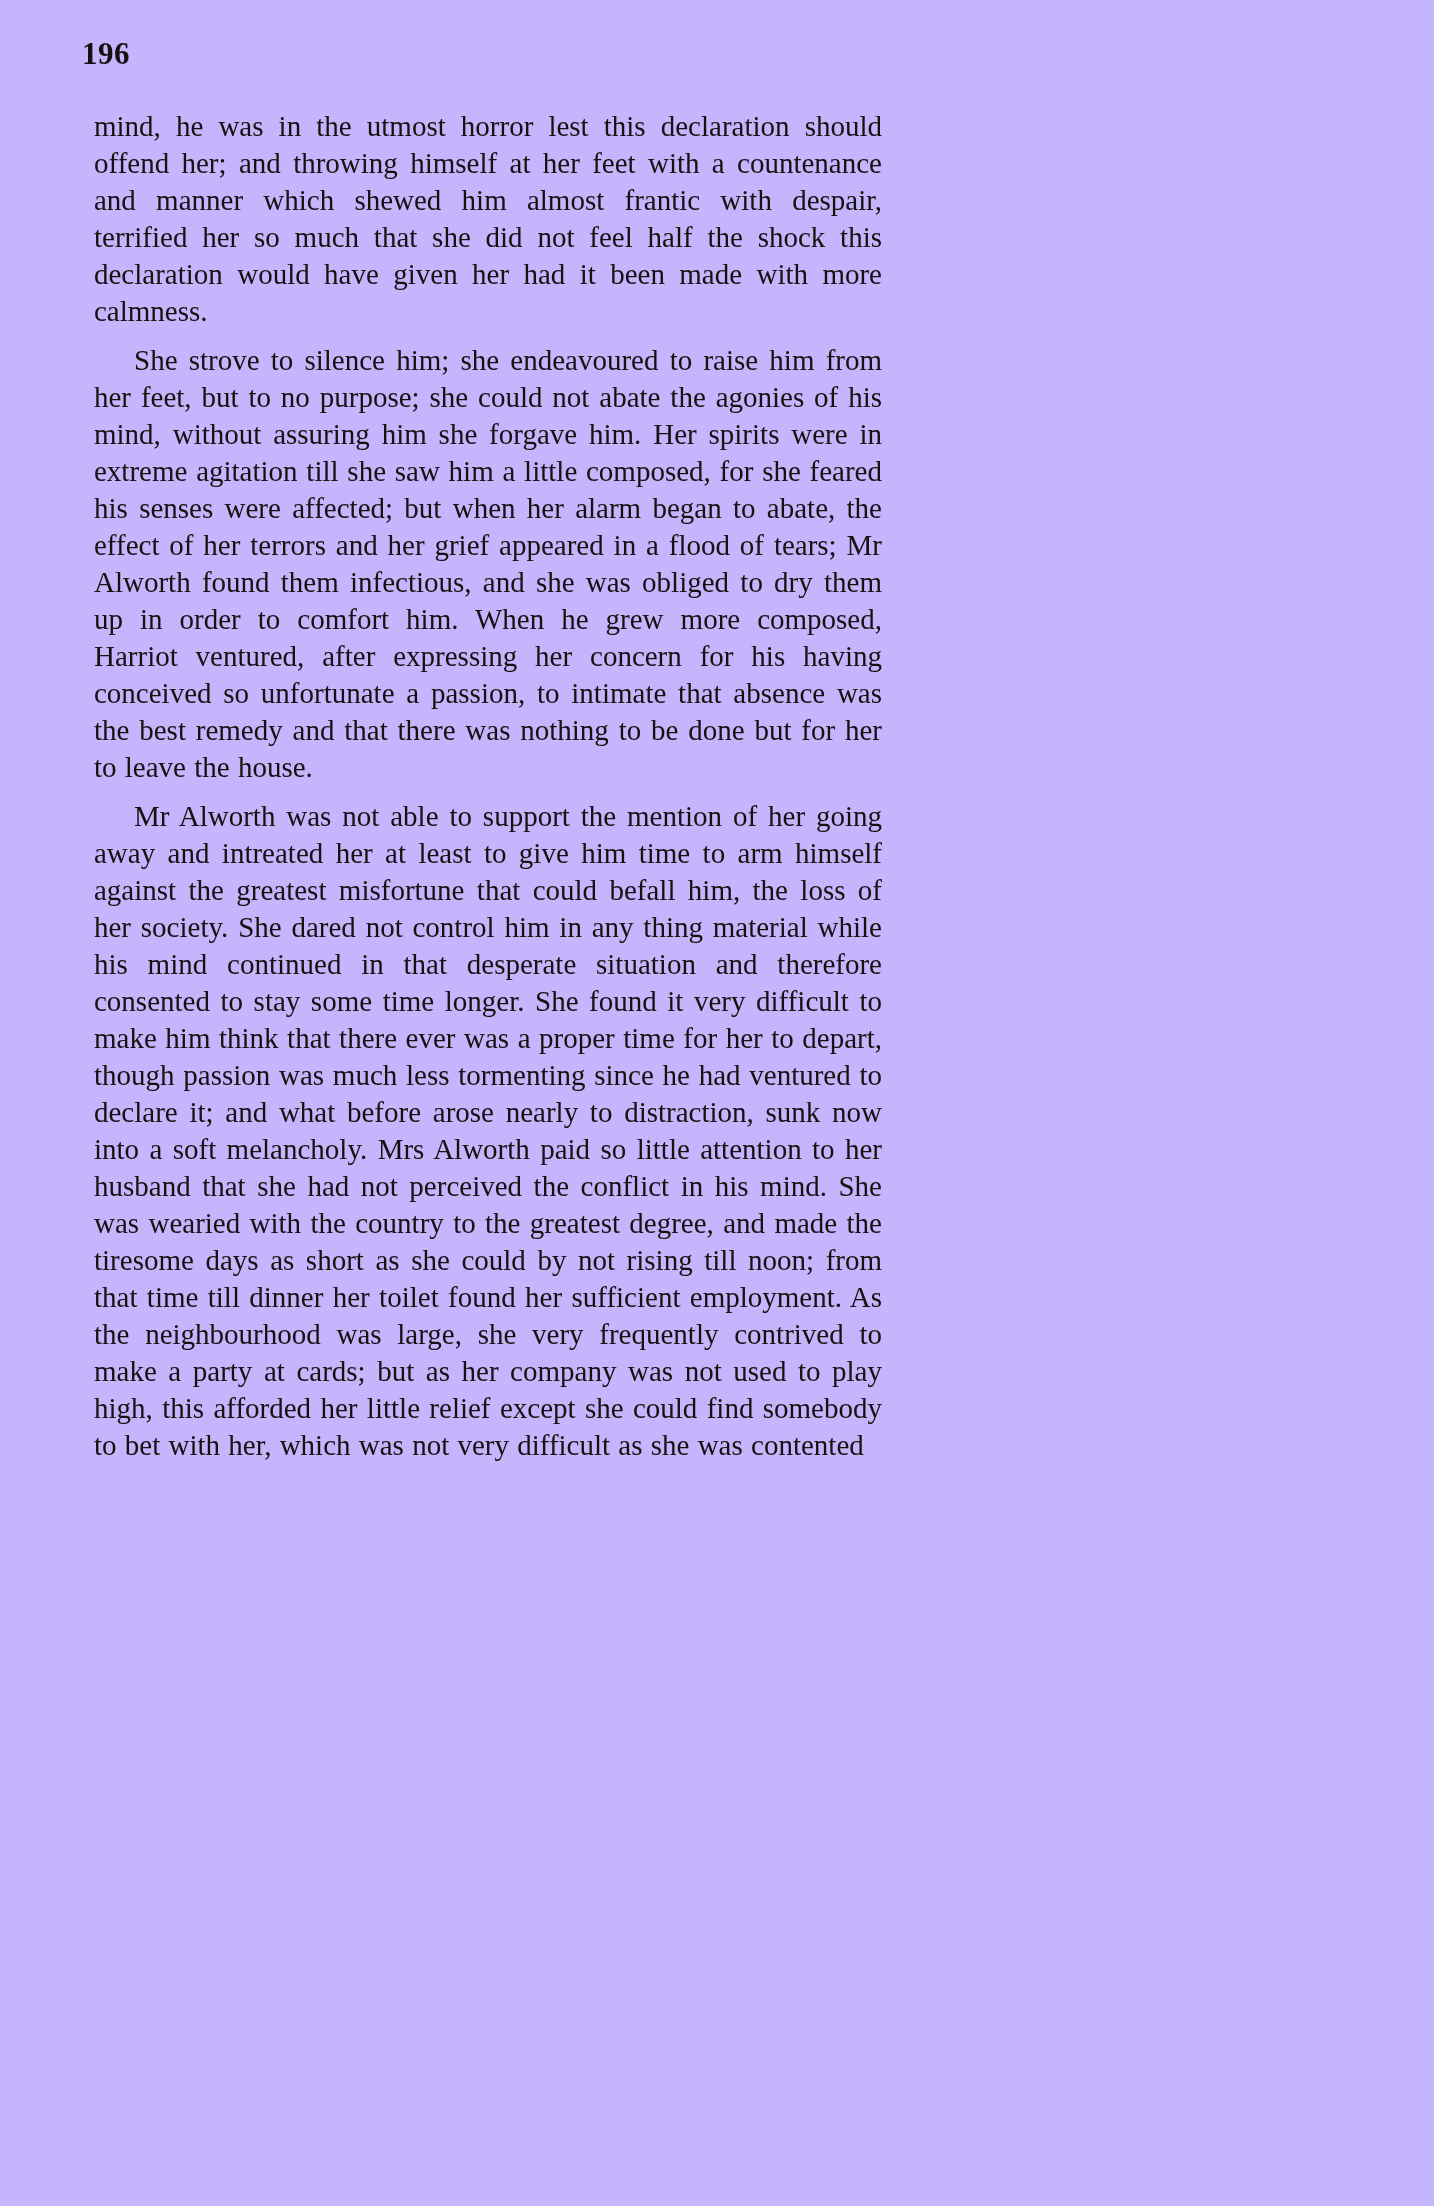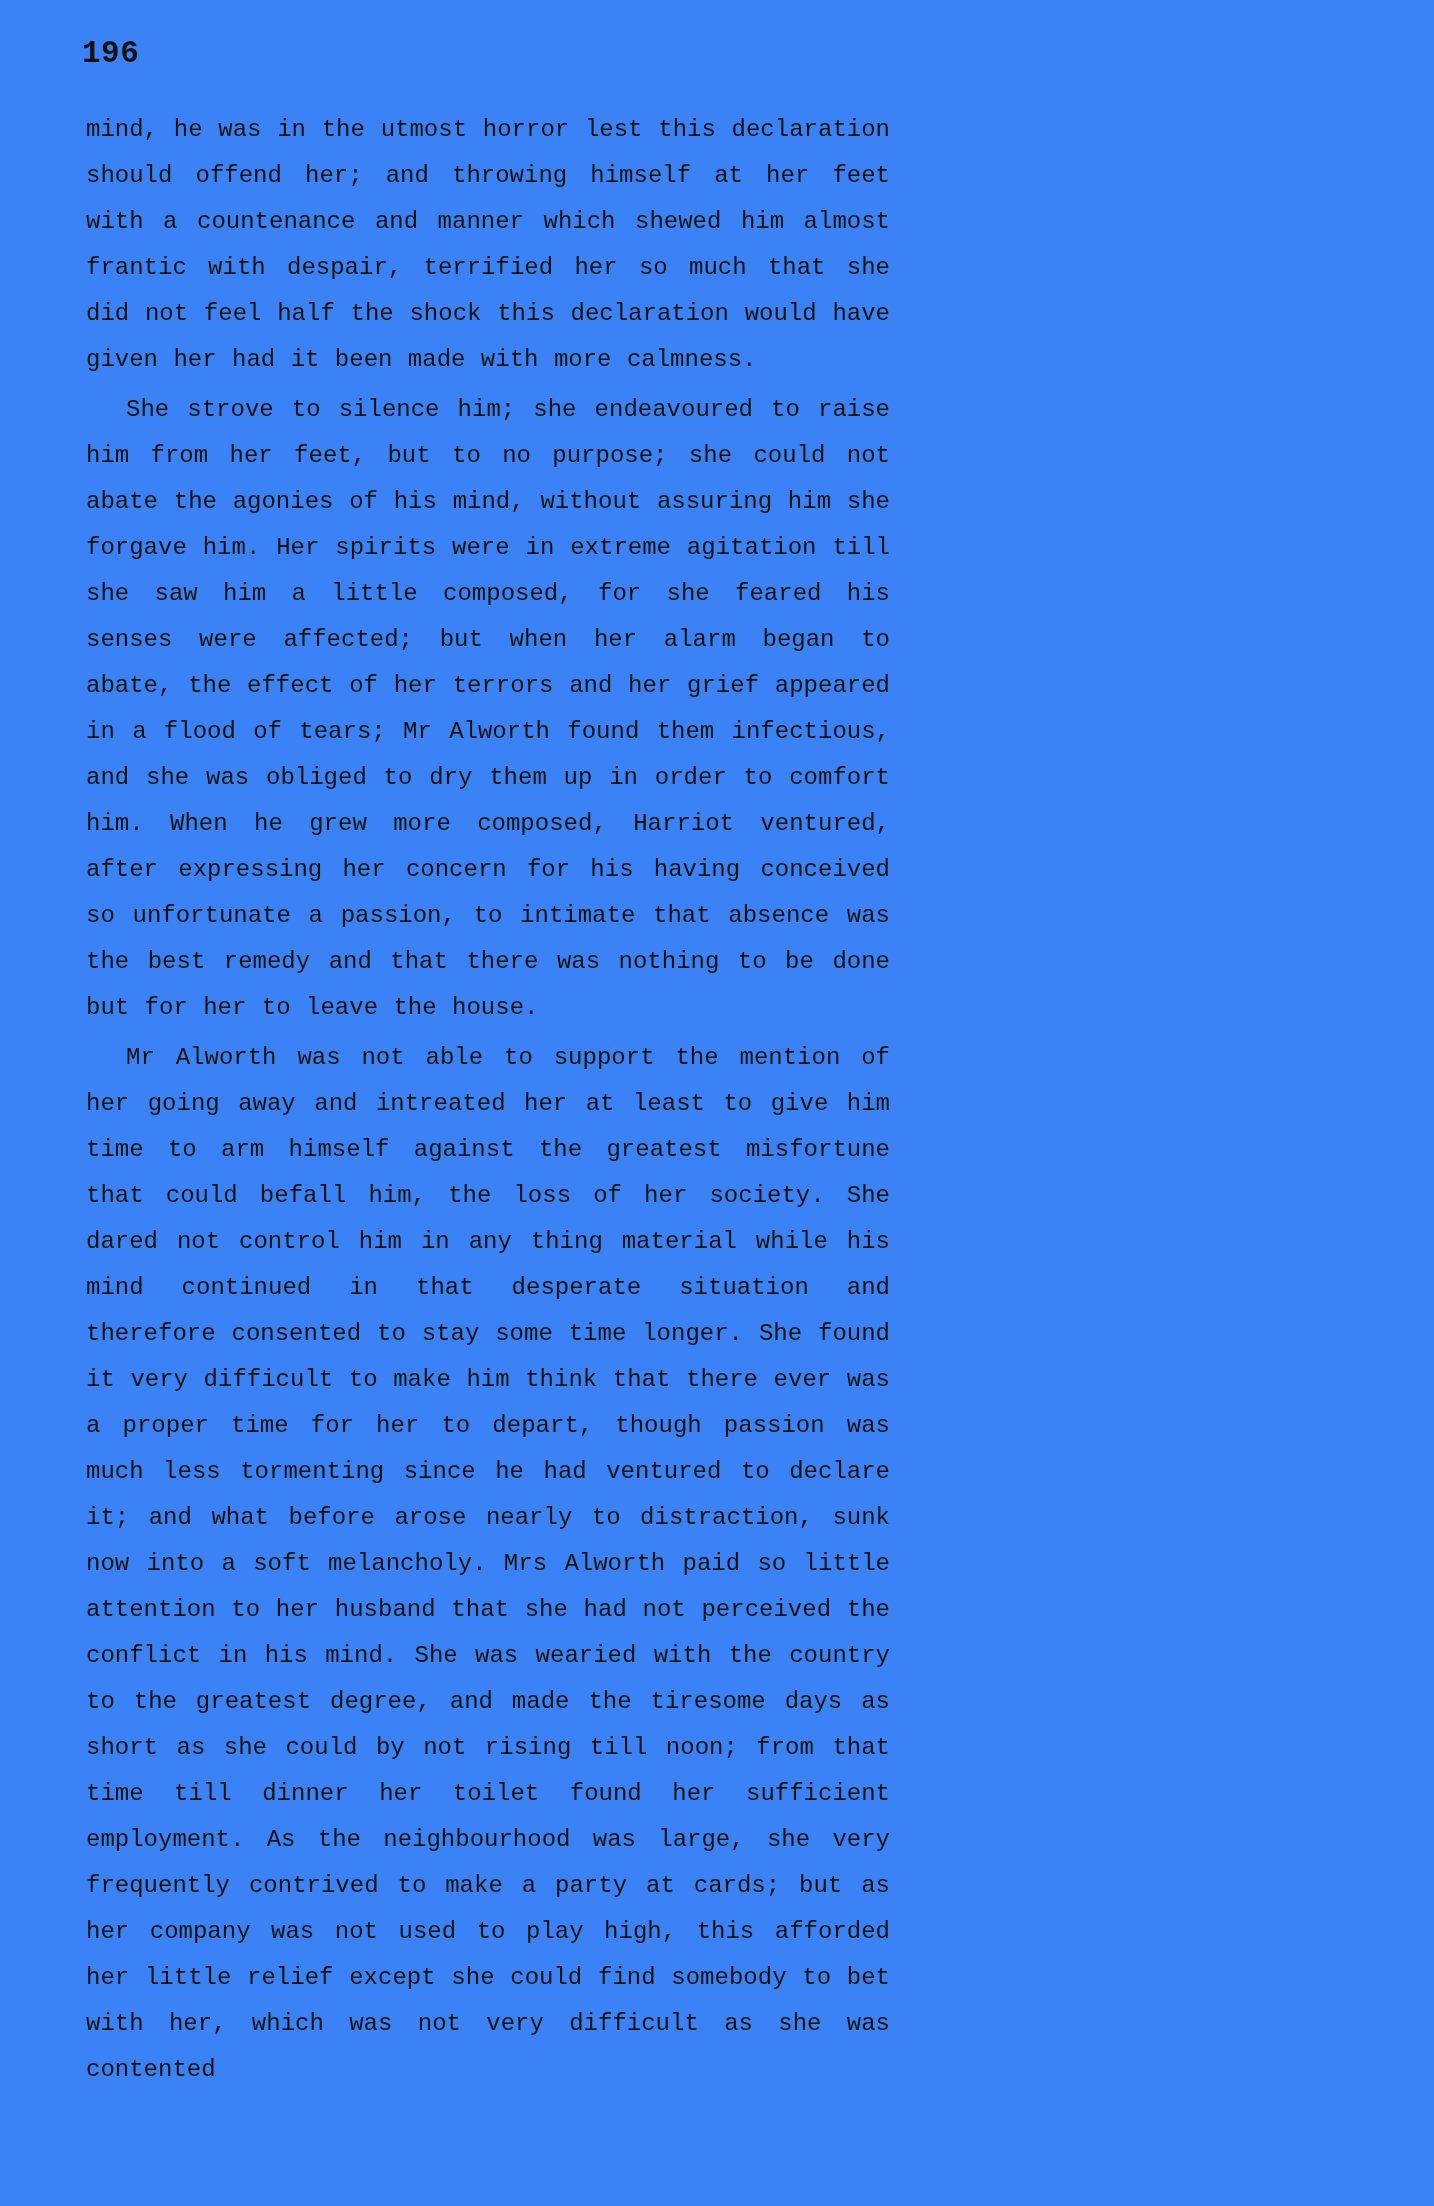--- a/index.html
+++ b/index.html
@@ -13,37 +13,36 @@
     font-family: "Liberation Serif", serif;
     color: #151310;
     overflow: hidden;
   }
   .page {
     position: relative;
     width: 1434px;
     height: 2206px;
     box-sizing: border-box;
     padding: 36px 0 0 82px;
-    background: #3b82f6;
-    font-family: Liberation Mono, monospace;
+    background: #c4b5fd;
   }
   .page-number {
     font-size: 31px;
     font-weight: 600;
     letter-spacing: 0.5px;
     color: #141210;
   }
   .text-block {
     margin-top: 36px;
     width: 812px;
   }
   .para {
-    margin: 4px;
-    font-size: 24px;
-    line-height: 46px;
+    margin: 12px;
+    font-size: 29px;
+    line-height: 37px;
     text-align: justify;
     word-spacing: 1px;
   }
   .para.indent {
     text-indent: 40px;
   }
 </style>
 </head>
 <body>
 

